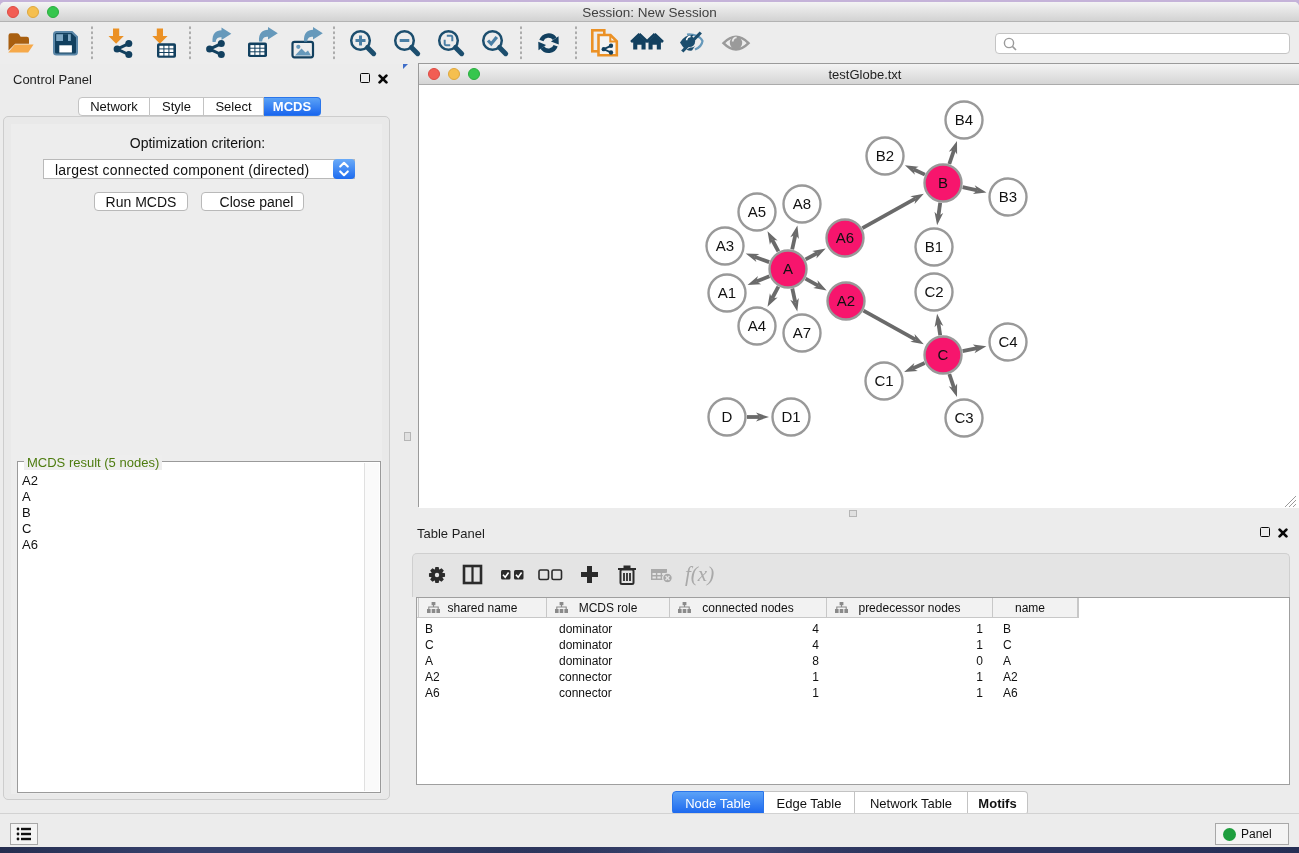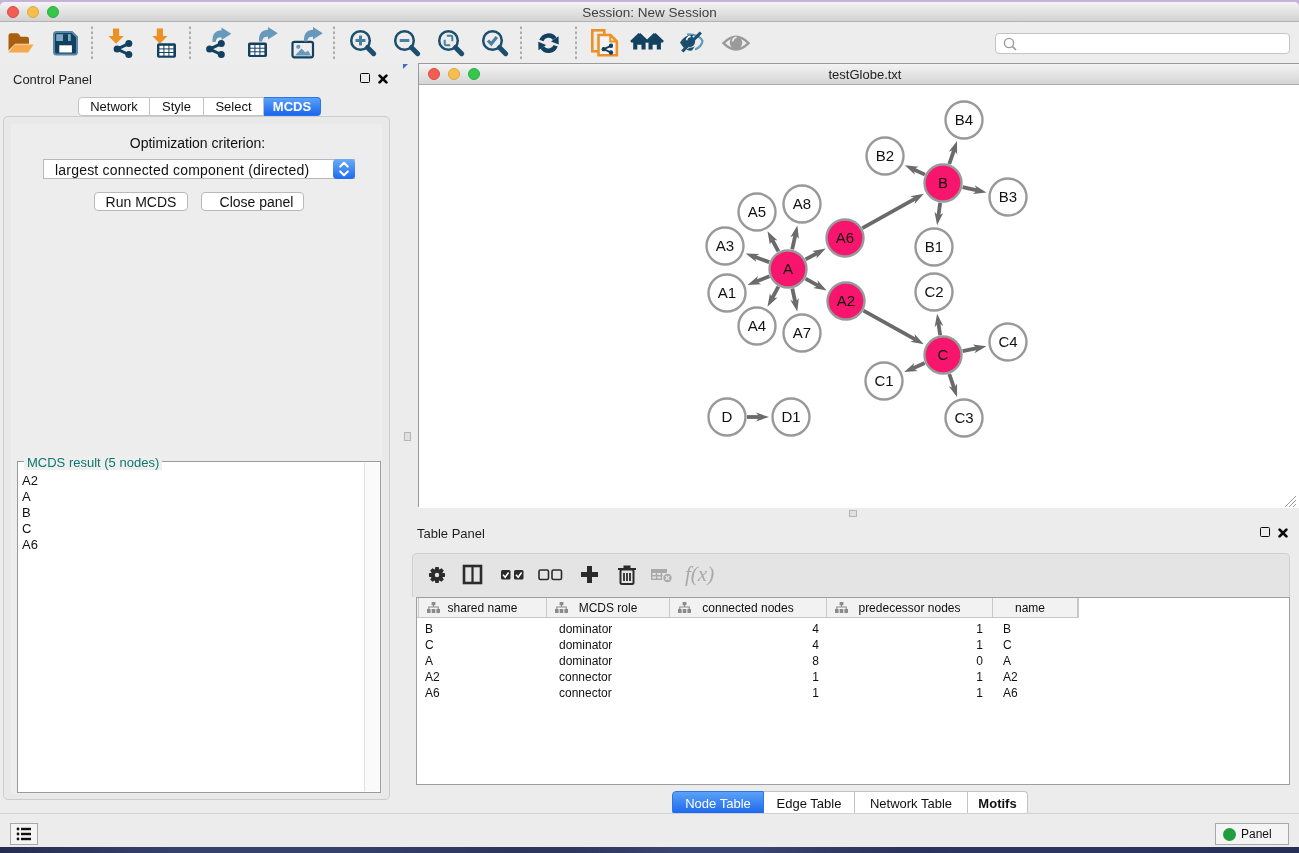--- a/index.html
+++ b/index.html
@@ -189,21 +189,21 @@
   <div class="abs" style="right:-1px;top:-1px;width:22px;height:20px;border-radius:4px;background:linear-gradient(#6aabf8,#1d6bef);">
     <svg width="22" height="20" viewBox="0 0 22 20">
         <path d="M7.2,7.6 L11,3.8 L14.8,7.6 M7.2,12.4 L11,16.2 L14.8,12.4" fill="none" stroke="#fff" stroke-width="2.1" stroke-linecap="round" stroke-linejoin="round"></path>
       </svg>
   </div>
 </div>
 <div class="btn" style="left:94px;top:192px;width:94px;height:19px;">Run MCDS</div>
 <div class="btn" style="left:201px;top:192px;width:103px;height:19px;padding-left:8px;">Close panel</div>
 
 <div class="abs" style="left:17px;top:461px;width:364px;height:332px;border:1px solid #9a9a9a;background:#fff;"></div>
-<div class="abs" style="left:24px;top:455px;background:#eee;padding:0 3px;font-size:13px;color:#0f766e;">MCDS result (5 nodes)</div>
+<div class="abs" style="left:24px;top:455px;background:#eee;padding:0 3px;font-size:13px;color:#4d7c0f;">MCDS result (5 nodes)</div>
 <div class="abs" style="left:364px;top:463px;width:15px;height:328px;background:#fafafa;border-left:1px solid #e0e0e0;"></div>
 <div class="abs" style="left:22px;top:473px;font-size:13px;color:#111;line-height:16px;">A2<br>A<br>B<br>C<br>A6</div>
 
 <div class="netwin">
   <div class="netbar">
     <div class="tl" style="left:9px;top:4px;background:#f25d54;border:1px solid #dd4b43;"></div>
     <div class="tl" style="left:29px;top:4px;background:#f5bf4f;border:1px solid #dfa73c;"></div>
     <div class="tl" style="left:49px;top:4px;background:#36c64e;border:1px solid #2aad3e;"></div>
     <div class="title" style="top:3px;font-size:13px;color:#222;">testGlobe.txt</div>
   </div>

